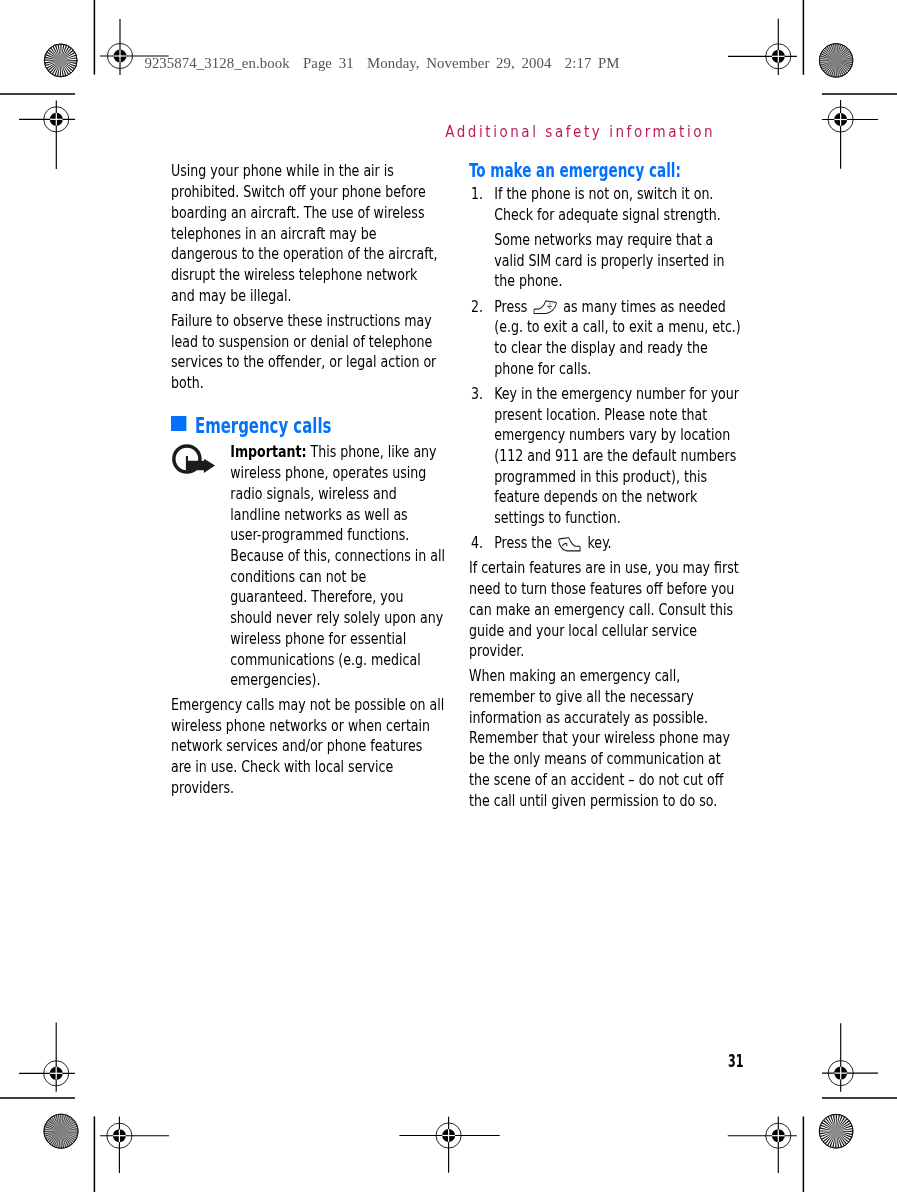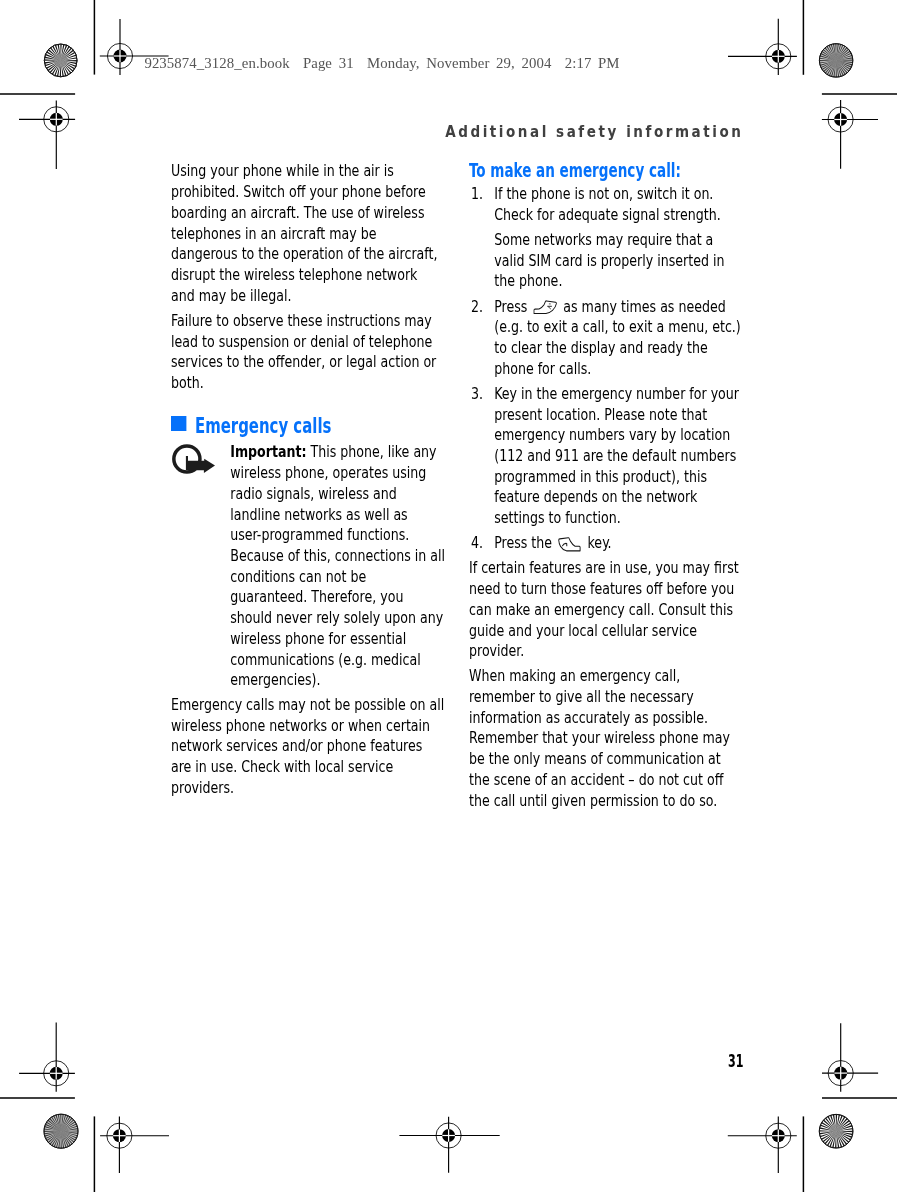--- a/index.html
+++ b/index.html
@@ -8,21 +8,21 @@
        font-family:"DejaVu Sans Condensed","DejaVu Sans",sans-serif;}
   .page{position:absolute;left:0;top:0;width:770px;height:1192px;background:#fff;}
 
   svg.marks{position:absolute;left:0;top:0;width:897px;height:1192px;}
 
   .fileinfo{position:absolute;left:144.4px;top:54.6px;
      font-family:"Liberation Serif",serif;font-size:14.8px;color:#555;
      letter-spacing:0.09px;word-spacing:2.85px;white-space:pre;}
 
   .runhead{position:absolute;left:445.2px;top:122.9px;
-     font-weight:bold;font-size:15.0px;letter-spacing:2.56px;color:#404040;
+     font-weight:normal;font-size:15.0px;letter-spacing:2.56px;color:#be185d;
      white-space:nowrap;}
 
   .col{position:absolute;top:161.4px;transform-origin:0 0;transform:scaleX(0.855);}
   .col-left{left:171.4px;width:320.5px;}
   .col-right{left:468.8px;width:318.2px;}
 
   p{margin:0;font-size:16.4px;line-height:20.72px;color:#000;}
   p + p{margin-top:4.4px;}
 
   .sec-head{position:relative;margin-top:21.3px;height:21px;}

